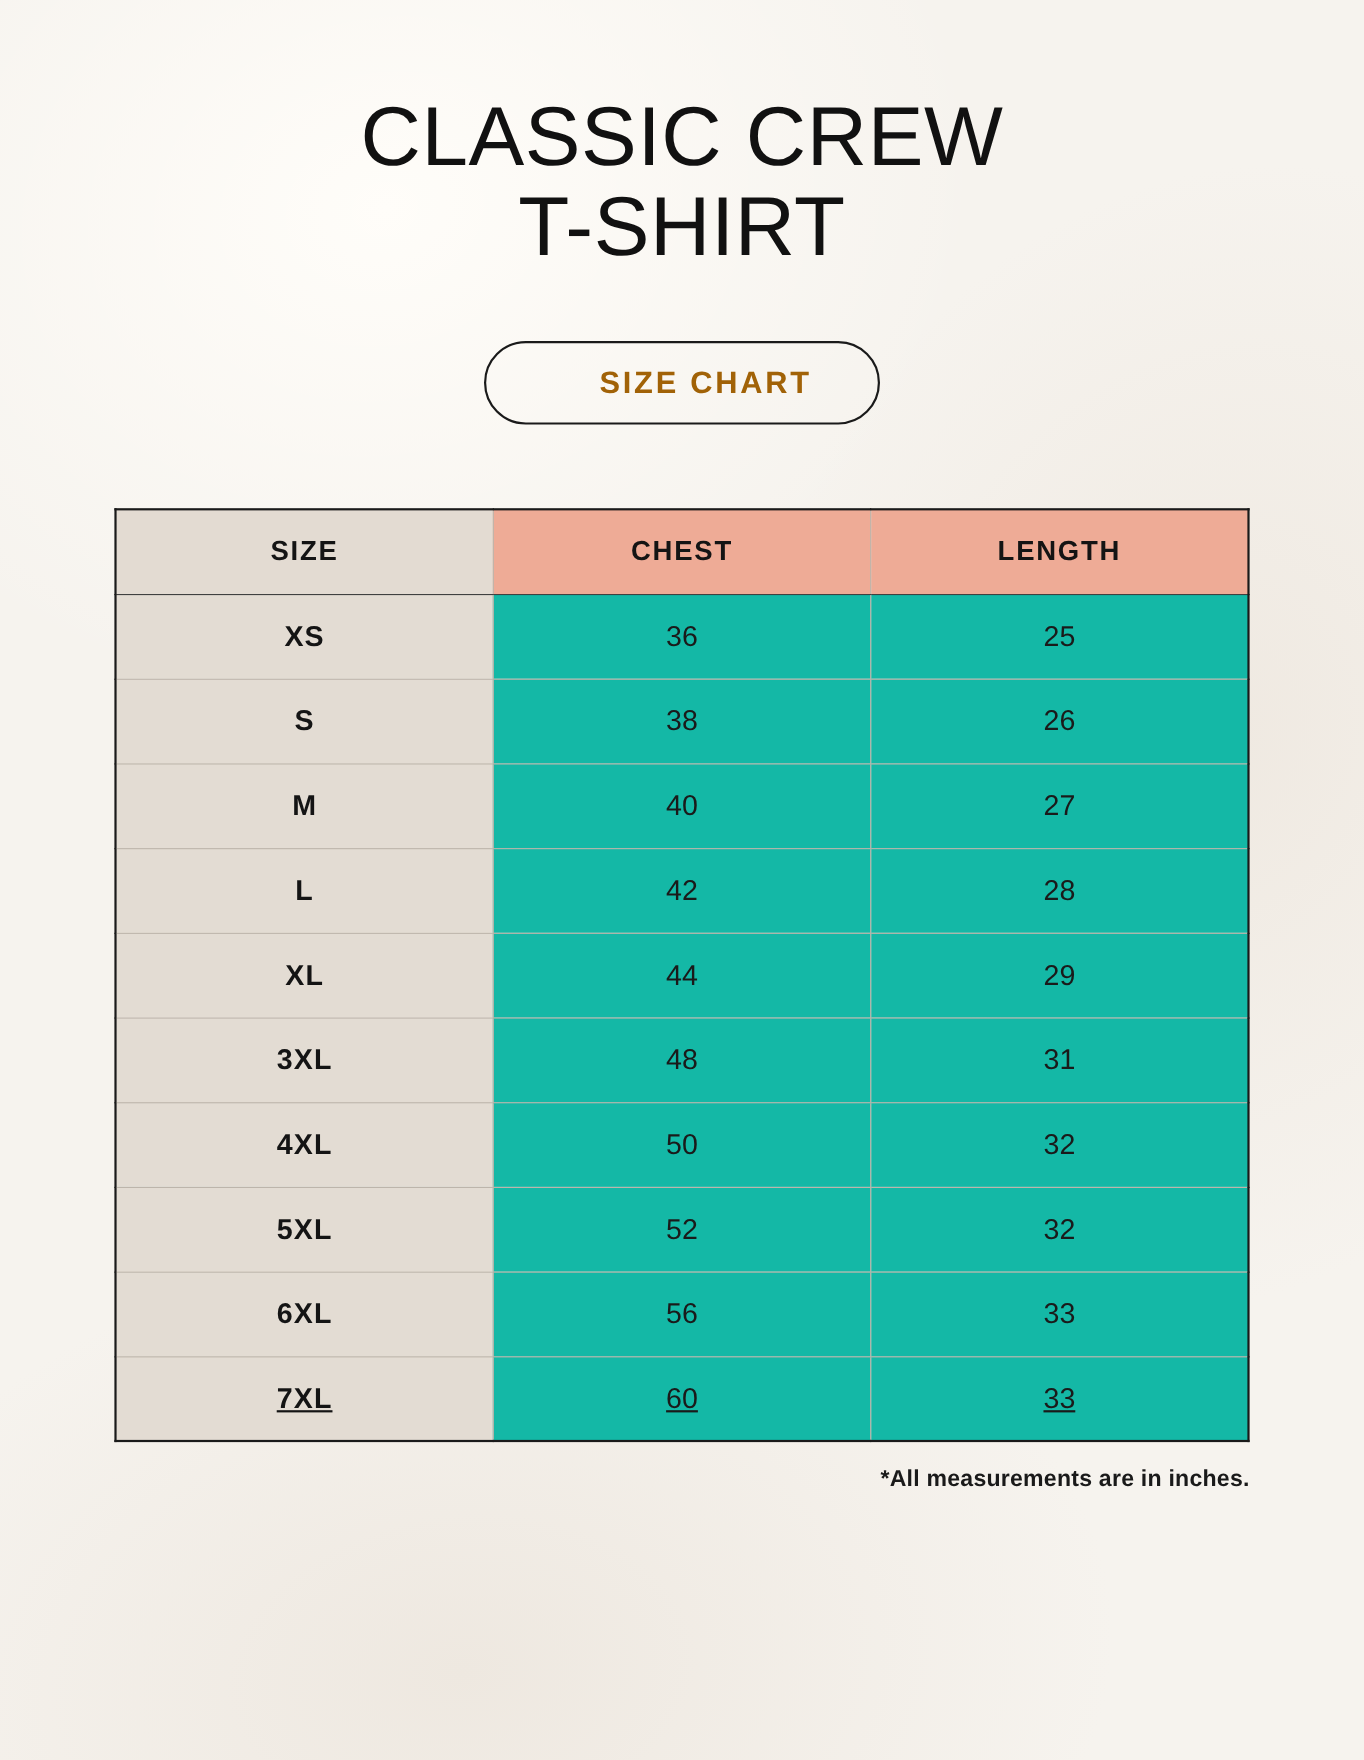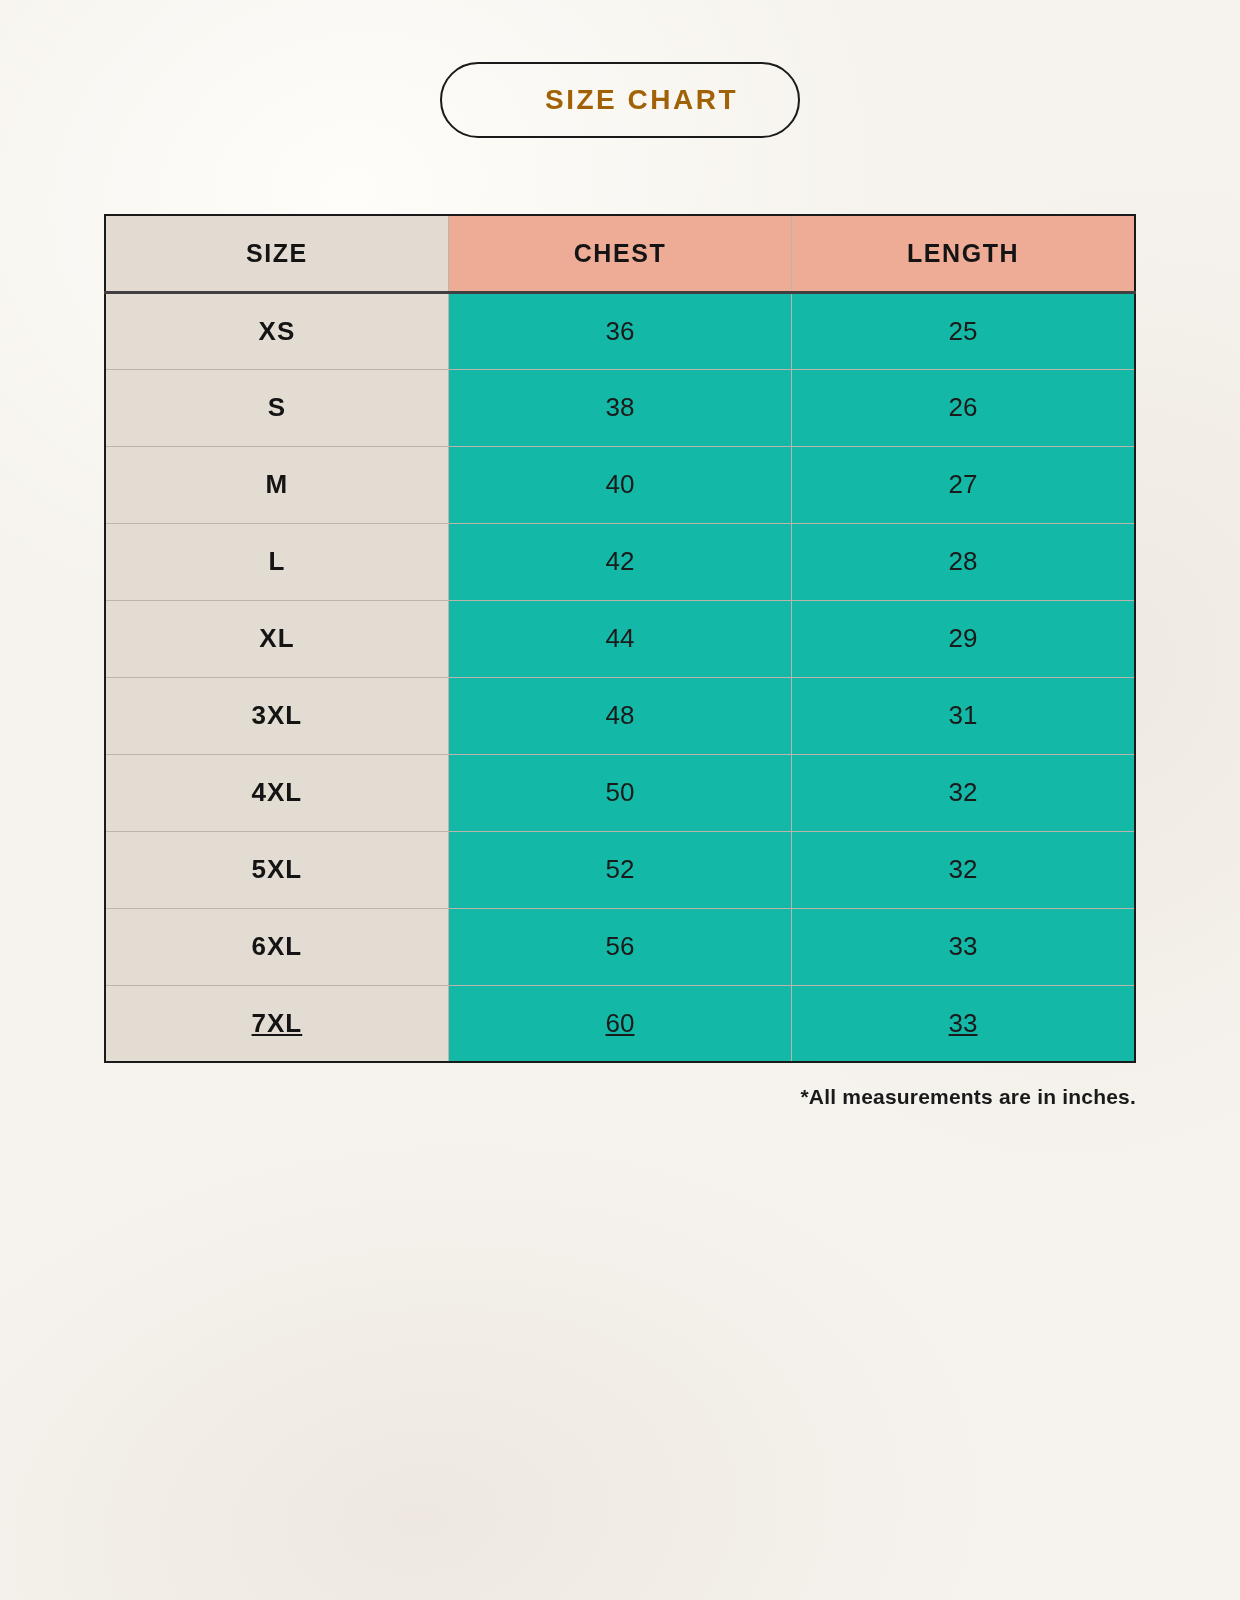--- a/index.html
+++ b/index.html
@@ -92,21 +92,21 @@
   table.size-table th,
   table.size-table td {
     border: 1px solid #bdb5ab;
     text-align: center;
     height: 77px;
     padding: 0;
     box-sizing: border-box;
   }
   table.size-table thead th {
     border-top: none;
-    border-bottom: 3px solid #404040;
+    border-bottom: 1px solid #404040;
     font-size: 25px;
     font-weight: 700;
     letter-spacing: 1.6px;
     color: #141414;
   }
   th.head-size {
     background: #e3dbd2;
   }
   th.head-measure {
     background: #eeab96;
@@ -149,20 +149,24 @@
 </style>
 </head>
 <body>
 
 <div class="bg-wash-1"></div>
 <div class="bg-wash-2"></div>
 <div class="bg-wash-3"></div>
 
 <div class="page">
 
+  <h1 class="title">
+    <span class="line">CLASSIC CREW</span>
+    <span class="line">T-SHIRT</span>
+  </h1>
 
   <div class="pill-wrap">
     <div class="pill">SIZE CHART</div>
   </div>
 
   <div class="table-wrap">
     <table class="size-table">
       <thead>
         <tr>
           <th class="head-size">SIZE</th>

